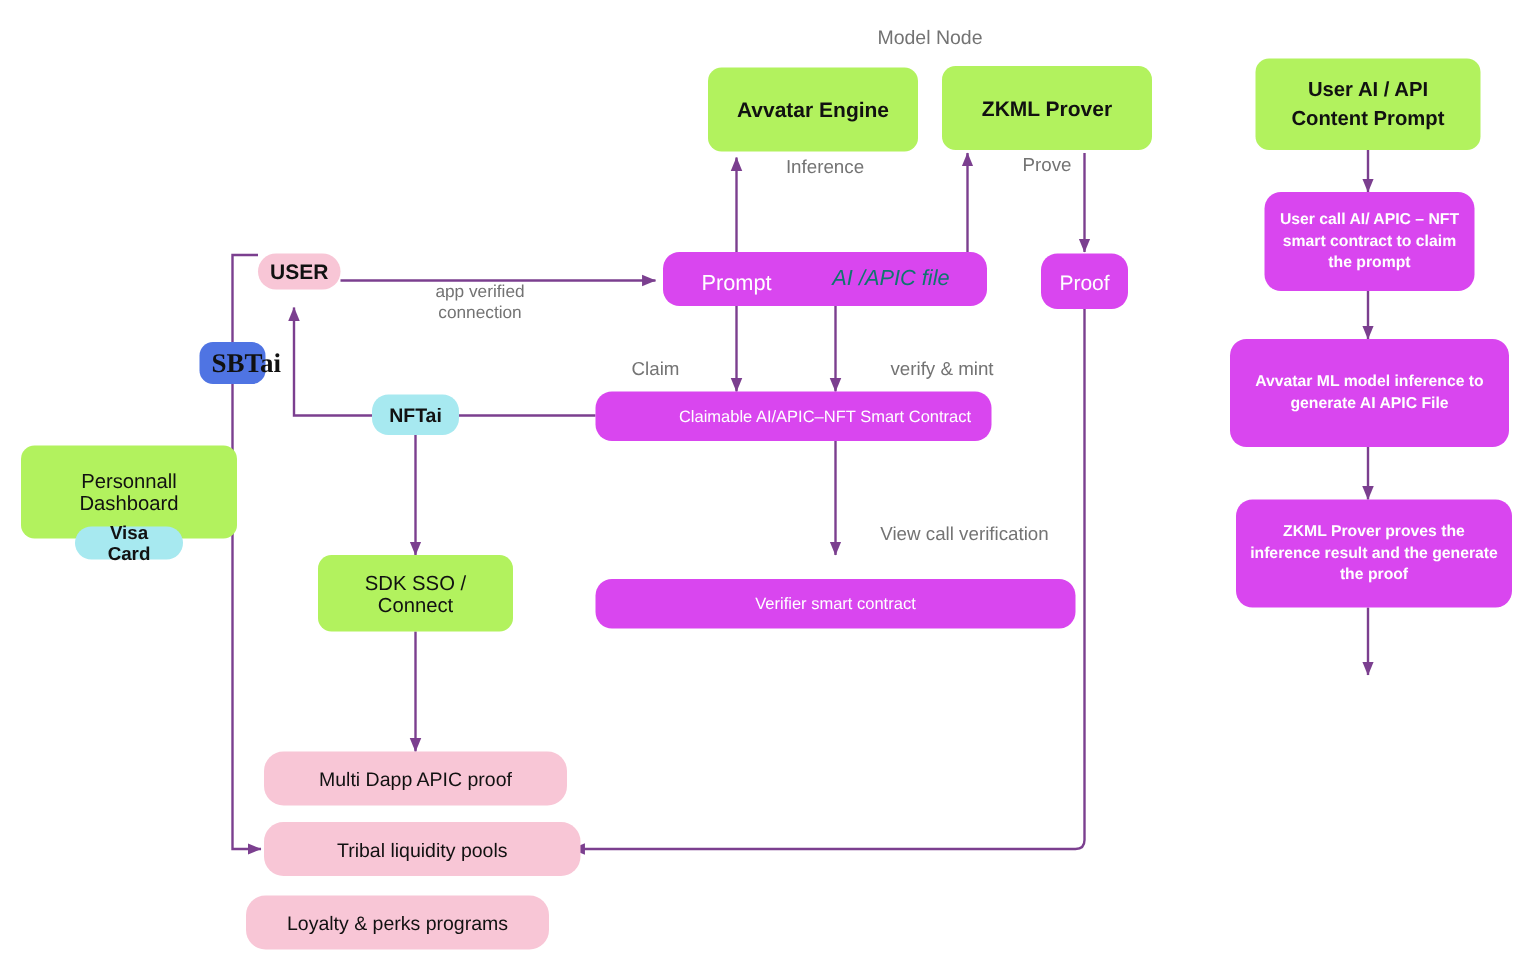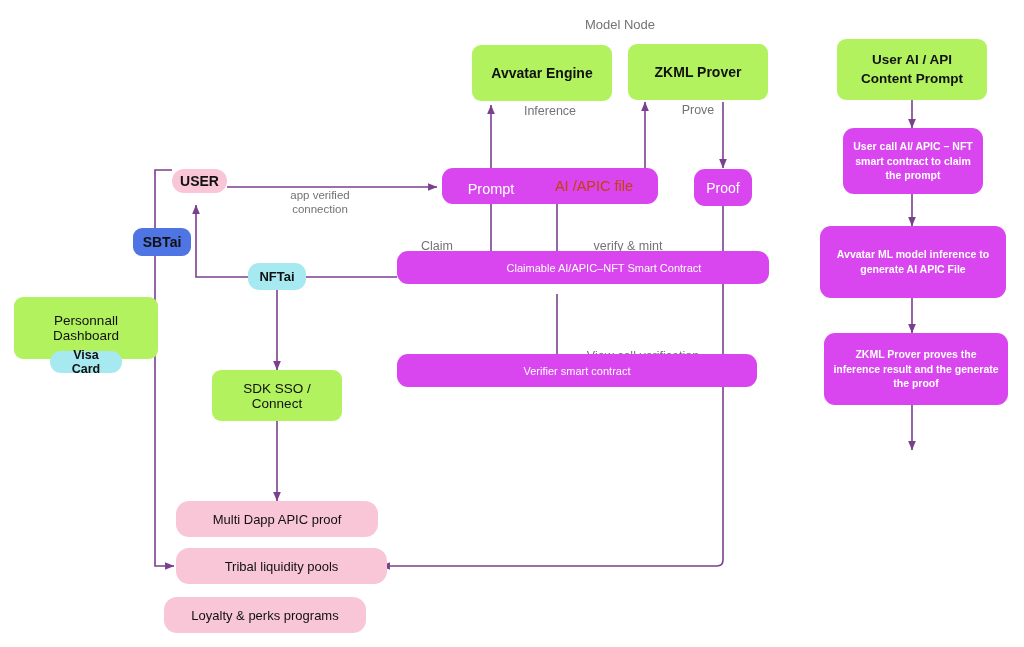--- a/index.html
+++ b/index.html
@@ -80,53 +80,53 @@
   </div>
 
   <div class="node green bold" style="left:628px;top:44px;width:140px;height:56px;font-size:14px;">
     <span>ZKML Prover</span>
   </div>
 
   <div class="node pink bold" style="left:172px;top:169px;width:55px;height:24px;font-size:14px;">
     <span>USER</span>
   </div>
 
-  <div class="node blue bold" style="left:133px;top:228px;width:58px;height:28px;font-size:14px;">
+  <div class="node blue bold" style="left:133px;top:228px;width:44px;height:28px;font-size:18px;font-family:Liberation Serif, serif;">
     <span>SBTai</span>
   </div>
 
   <div class="node cyan bold" style="left:248px;top:263px;width:58px;height:27px;font-size:13px;">
     <span>NFTai</span>
   </div>
 
   <div class="node green" style="left:14px;top:297px;width:144px;height:62px;font-size:13.5px;">
     <span>Personnall Dashboard</span>
   </div>
 
   <div class="node cyan bold" style="left:50px;top:351px;width:72px;height:22px;font-size:12.5px;">
     <span>Visa Card</span>
   </div>
 
   <div class="node purple" style="left:442px;top:168px;width:216px;height:36px;"></div>
   <div class="node" style="left:450px;top:171px;width:82px;height:36px;font-size:14.5px;color:#ffffff;">
     <span>Prompt</span>
   </div>
-  <div class="node" style="left:534px;top:168px;width:120px;height:36px;font-size:14.5px;color:#c2410c;">
+  <div class="node" style="left:534px;top:168px;width:120px;height:36px;font-size:14.5px;color:#0f766e;font-style:italic;">
     <span>AI /APIC file</span>
   </div>
 
   <div class="node purple" style="left:694px;top:169px;width:58px;height:37px;font-size:14px;">
     <span>Proof</span>
   </div>
 
-  <div class="node purple" style="left:397px;top:251px;width:372px;height:33px;font-size:11px;padding-left:42px;">
+  <div class="node purple" style="left:397px;top:261px;width:264px;height:33px;font-size:11px;padding-left:42px;">
     <span>Claimable AI/APIC–NFT Smart Contract</span>
   </div>
 
-  <div class="node purple" style="left:397px;top:354px;width:360px;height:33px;font-size:11px;">
+  <div class="node purple" style="left:397px;top:386px;width:320px;height:33px;font-size:11px;">
     <span>Verifier smart contract</span>
   </div>
 
   <div class="node green" style="left:212px;top:370px;width:130px;height:51px;font-size:13.5px;">
     <span>SDK SSO / Connect</span>
   </div>
 
   <div class="node pink" style="left:176px;top:501px;width:202px;height:36px;font-size:13px;">
     <span>Multi Dapp APIC proof</span>
   </div>

